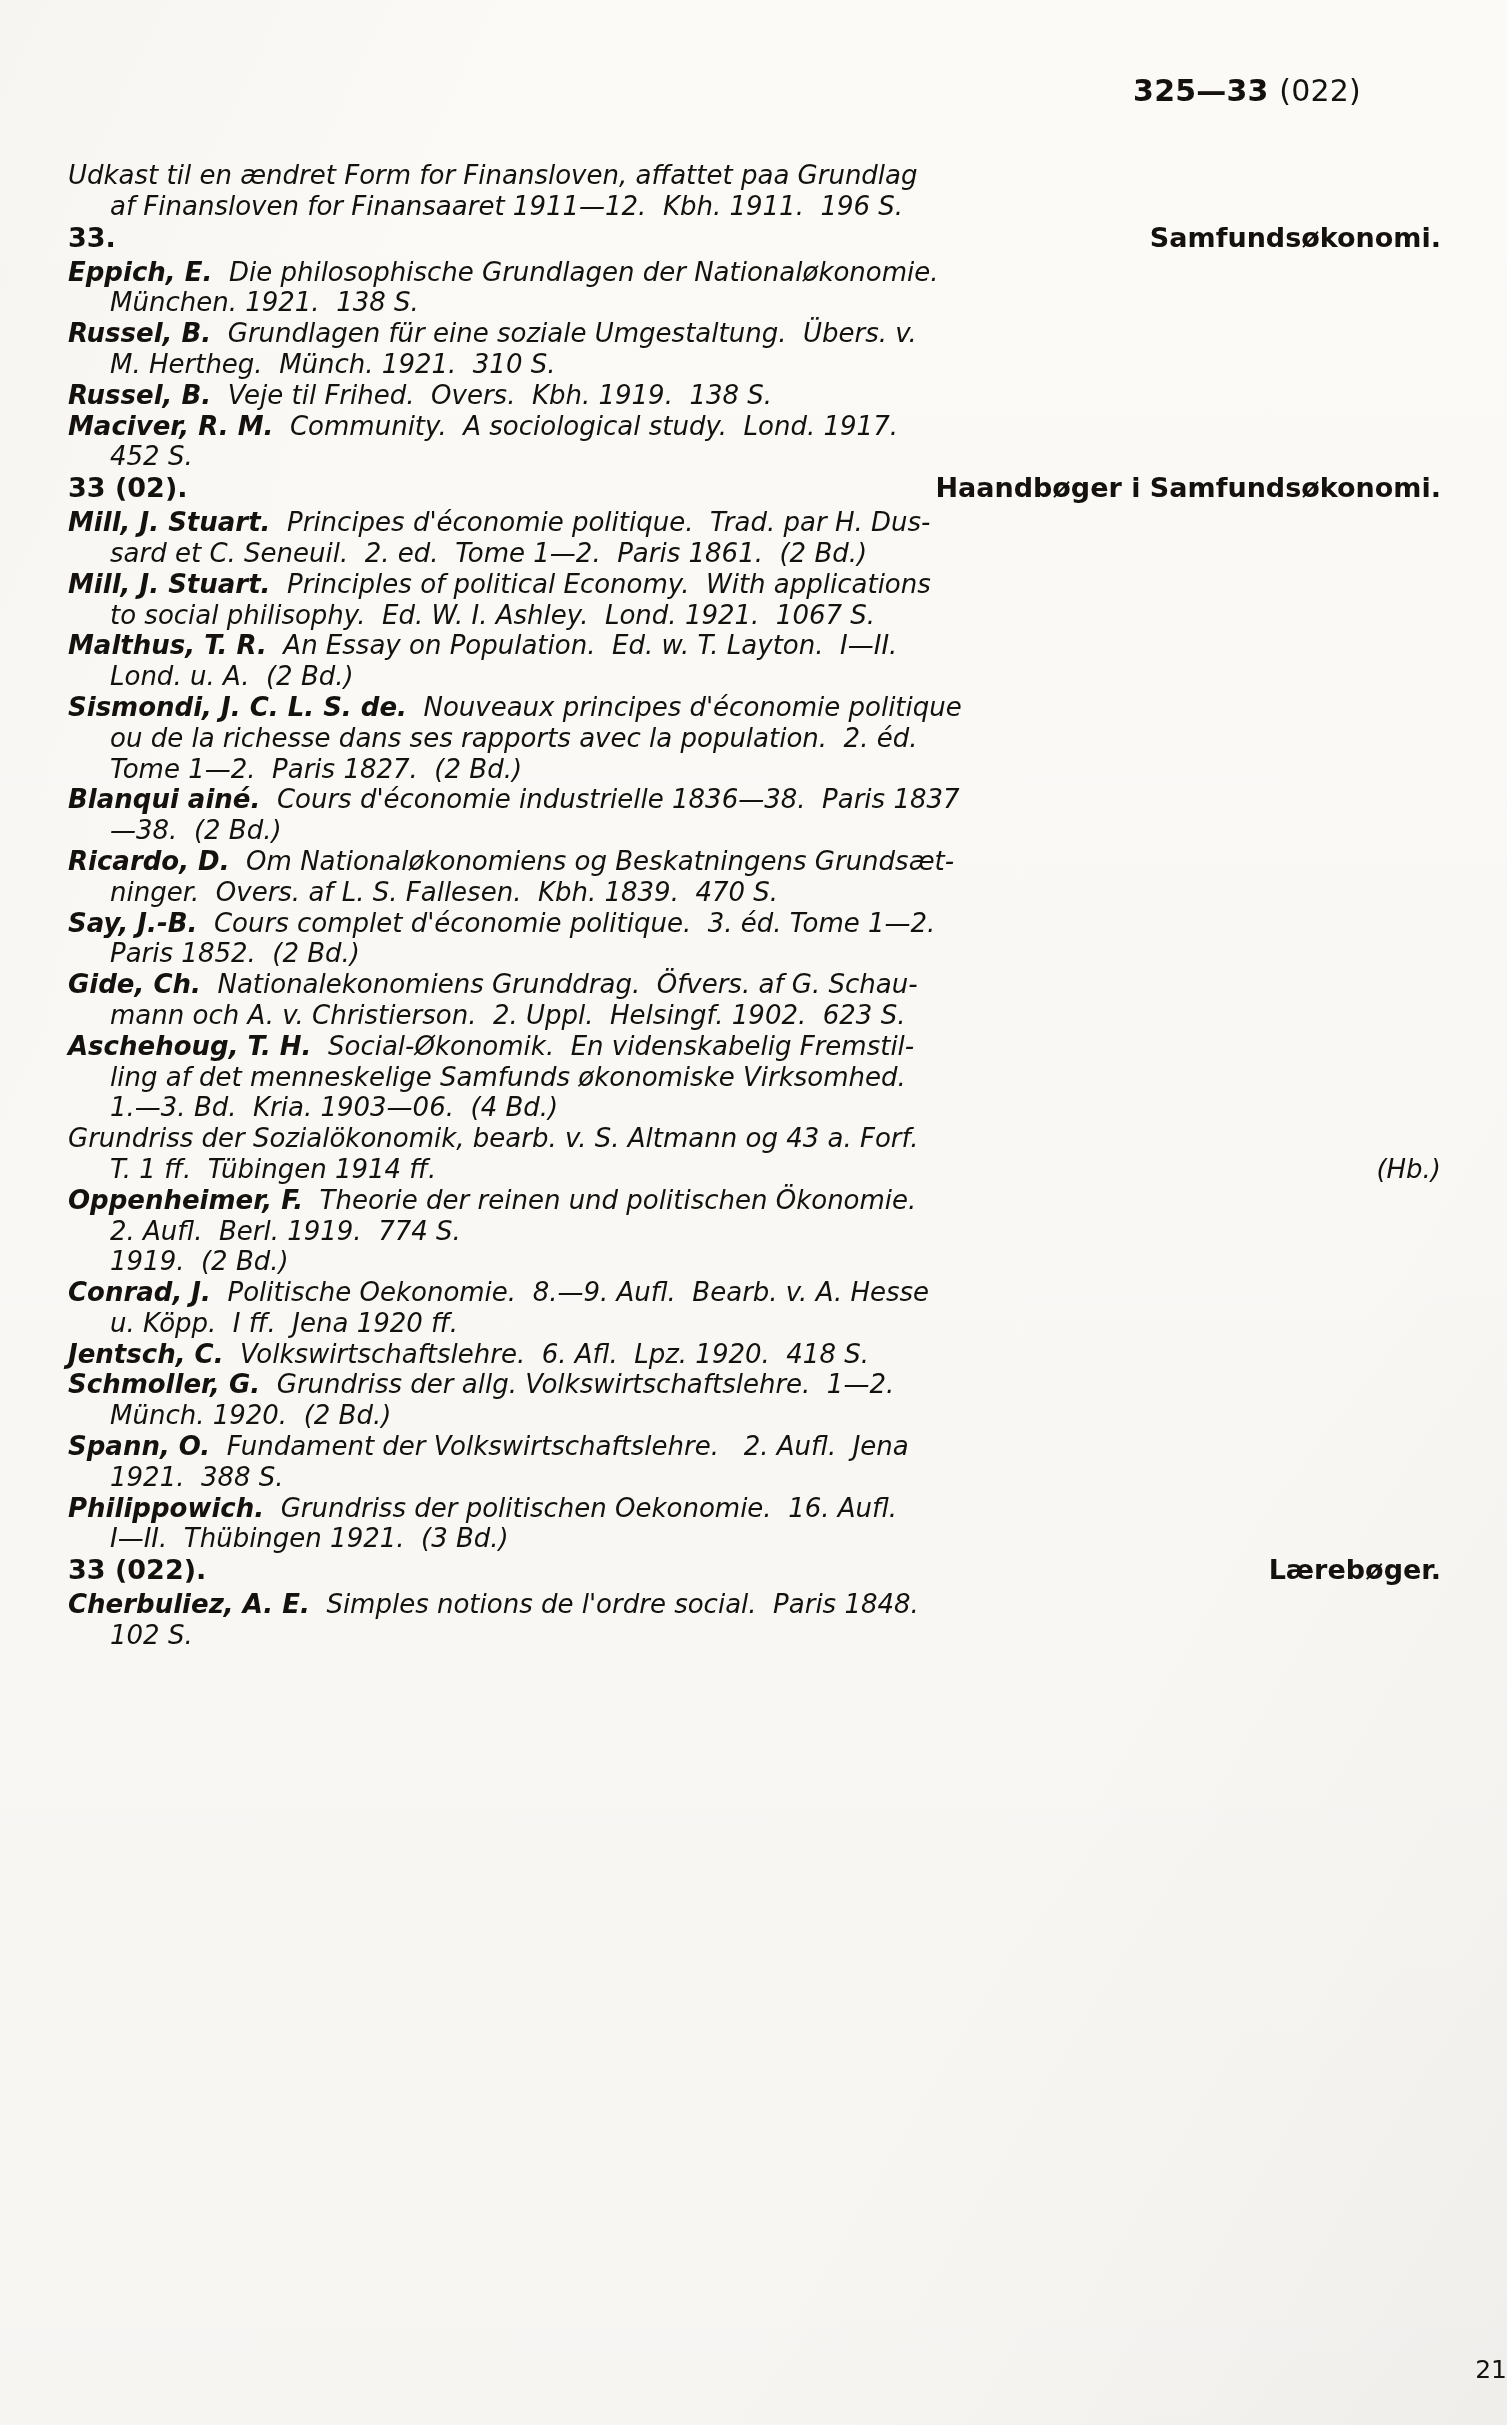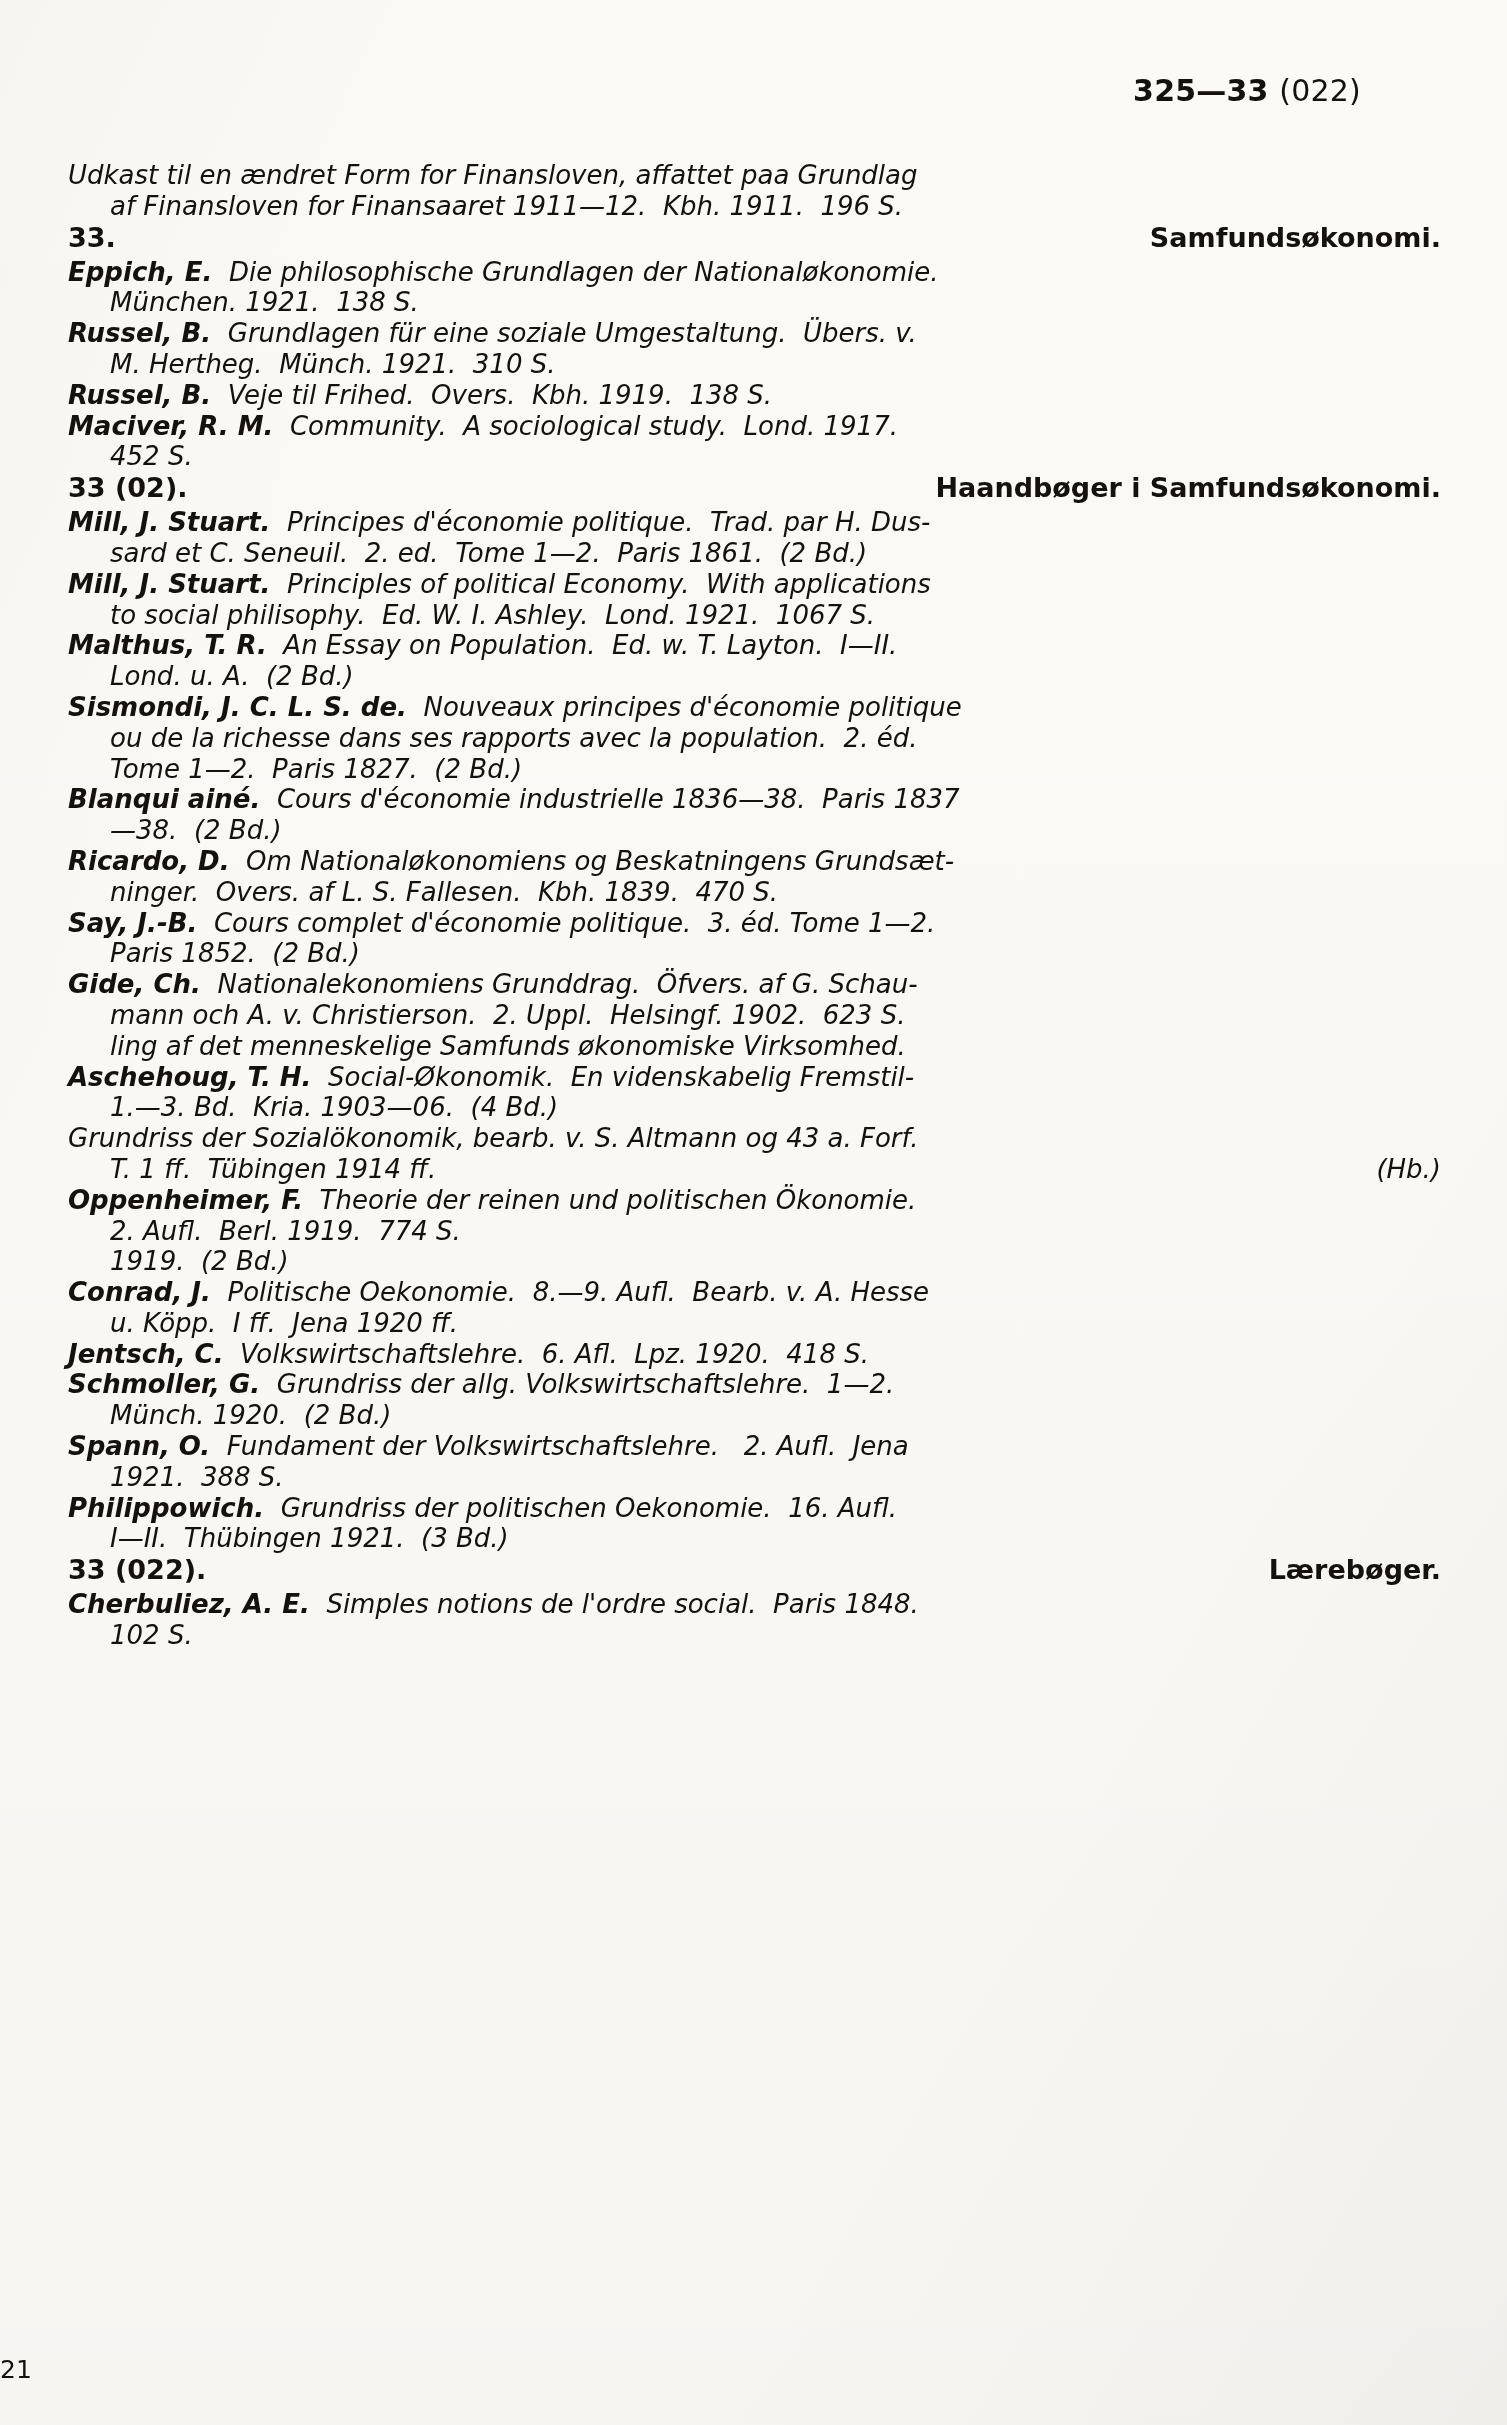--- a/index.html
+++ b/index.html
@@ -91,21 +91,21 @@
     font-size: 27px;
   }
   .rightflag {
     float: right;
   }
   .folio {
     position: absolute;
     top: 2355px;
     left: 0;
     width: 1507px;
-    text-align: left;
+    text-align: right;
     font-size: 25px;
   }
 </style>
 </head>
 <body>
 
 <div class="page">
   <div class="content">
 
     <div class="header">
@@ -172,22 +172,22 @@
         </div>
         <div class="entry">
           <span class="ln first"><span class="author">Say, J.-B.</span>  Cours complet d'économie politique.  3. éd. Tome 1—2.</span>
           <span class="ln">Paris 1852.  (2 Bd.)</span>
         </div>
         <div class="entry">
           <span class="ln first"><span class="author">Gide, Ch.</span>  Nationalekonomiens Grunddrag.  Öfvers. af G. Schau-</span>
           <span class="ln">mann och A. v. Christierson.  2. Uppl.  Helsingf. 1902.  623 S.</span>
         </div>
         <div class="entry">
+          <span class="ln first"><span class="author">Aschehoug, T. H.</span>  Social-Økonomik.  En videnskabelig Fremstil-</span>
           <span class="ln">ling af det menneskelige Samfunds økonomiske Virksomhed.</span>
-          <span class="ln first"><span class="author">Aschehoug, T. H.</span>  Social-Økonomik.  En videnskabelig Fremstil-</span>
           <span class="ln">1.—3. Bd.  Kria. 1903—06.  (4 Bd.)</span>
         </div>
         <div class="entry">
           <span class="ln first">Grundriss der Sozialökonomik, bearb. v. S. Altmann og 43 a. Forf.</span>
           <span class="ln">T. 1 ff.  Tübingen 1914 ff.<span class="rightflag">(Hb.)</span></span>
         </div>
         <div class="entry">
           <span class="ln first"><span class="author">Oppenheimer, F.</span>  Theorie der reinen und politischen Ökonomie.</span>
           <span class="ln">2. Aufl.  Berl. 1919.  774 S.</span>
         </div>

